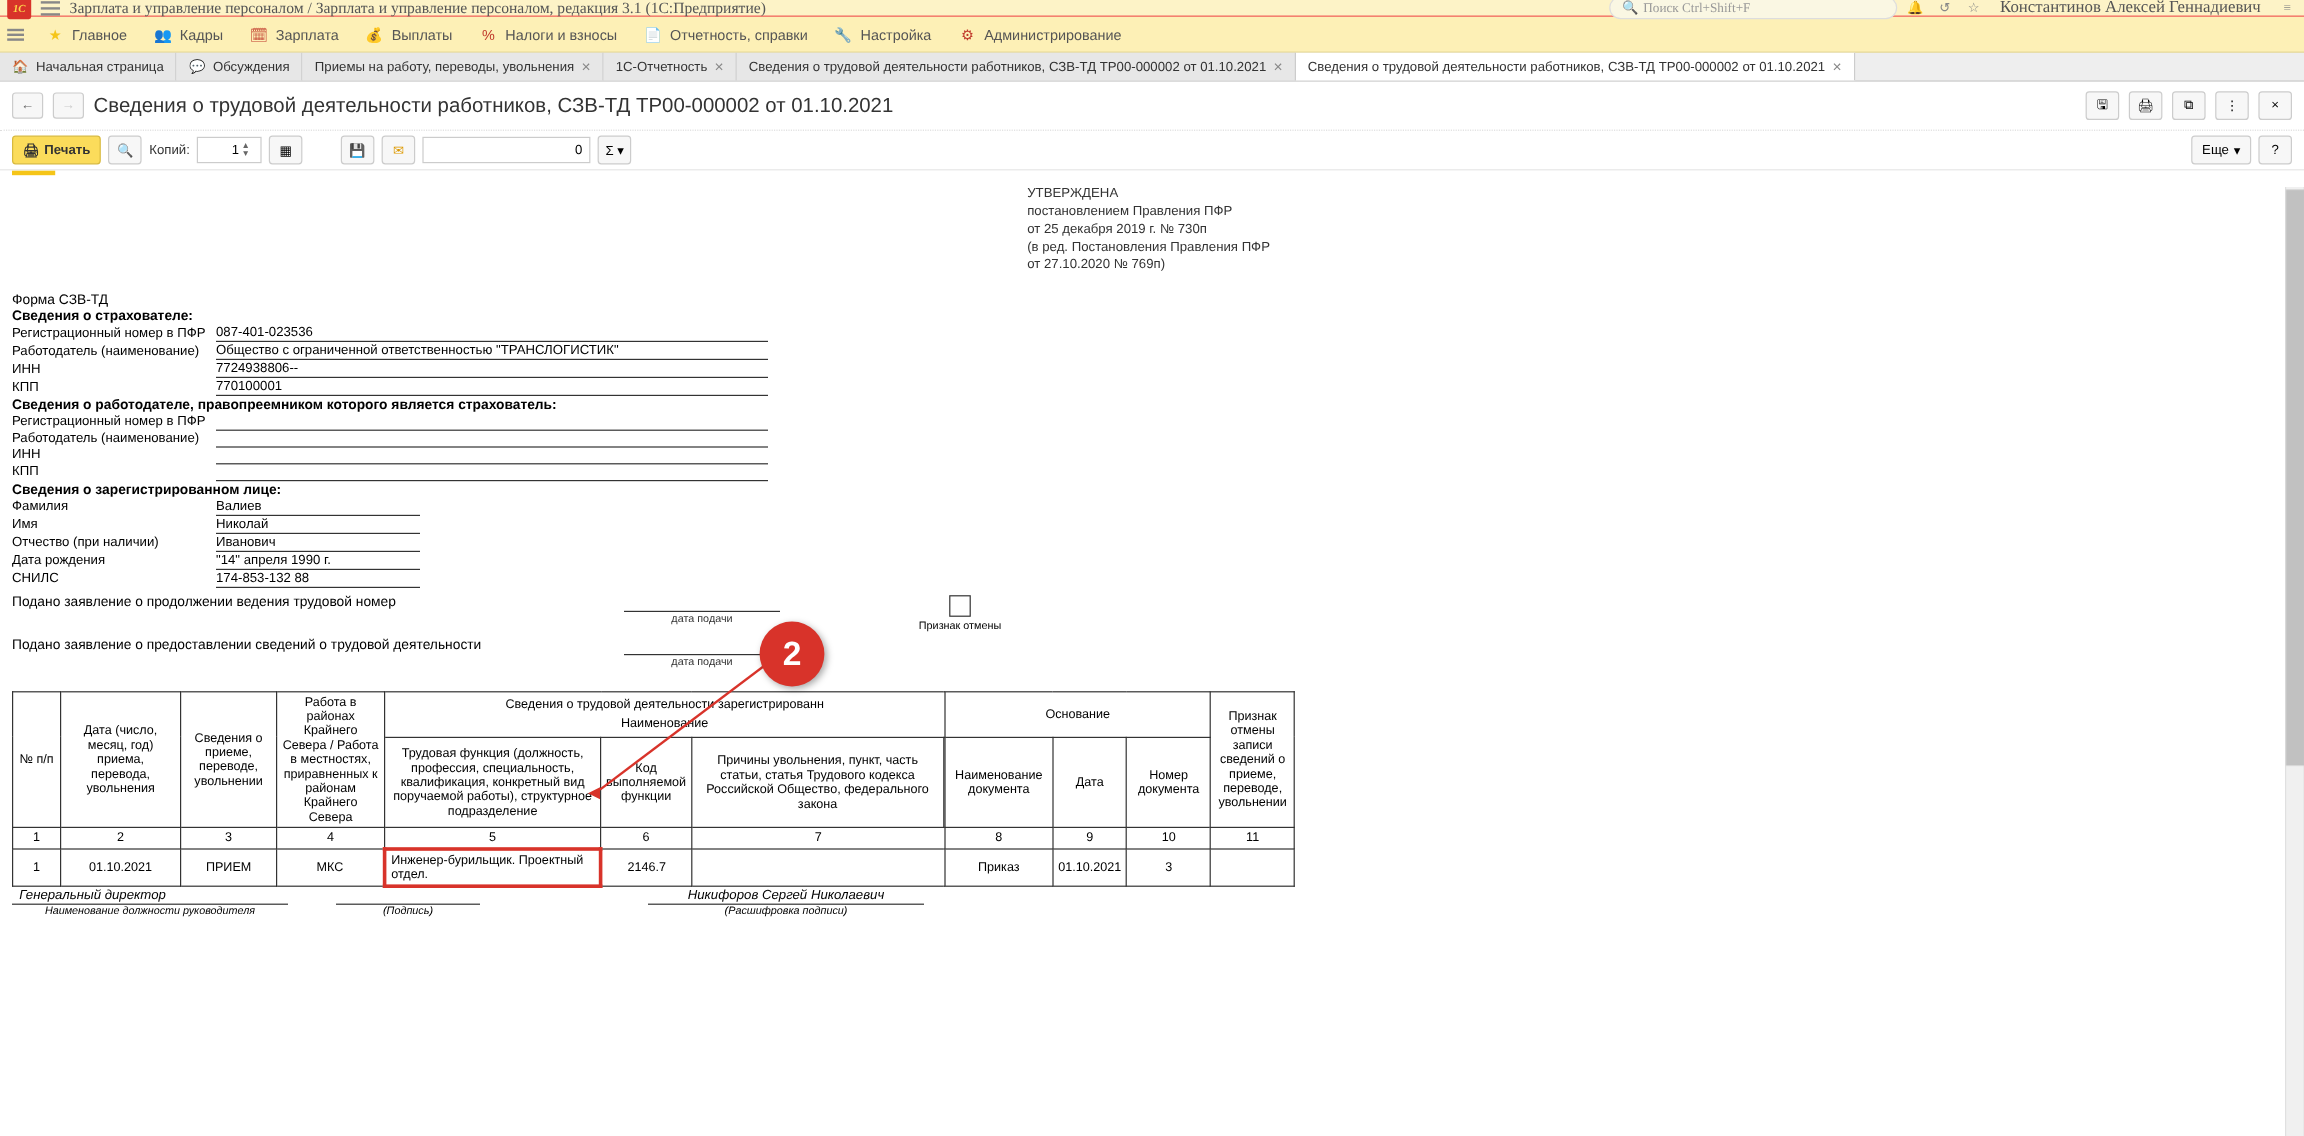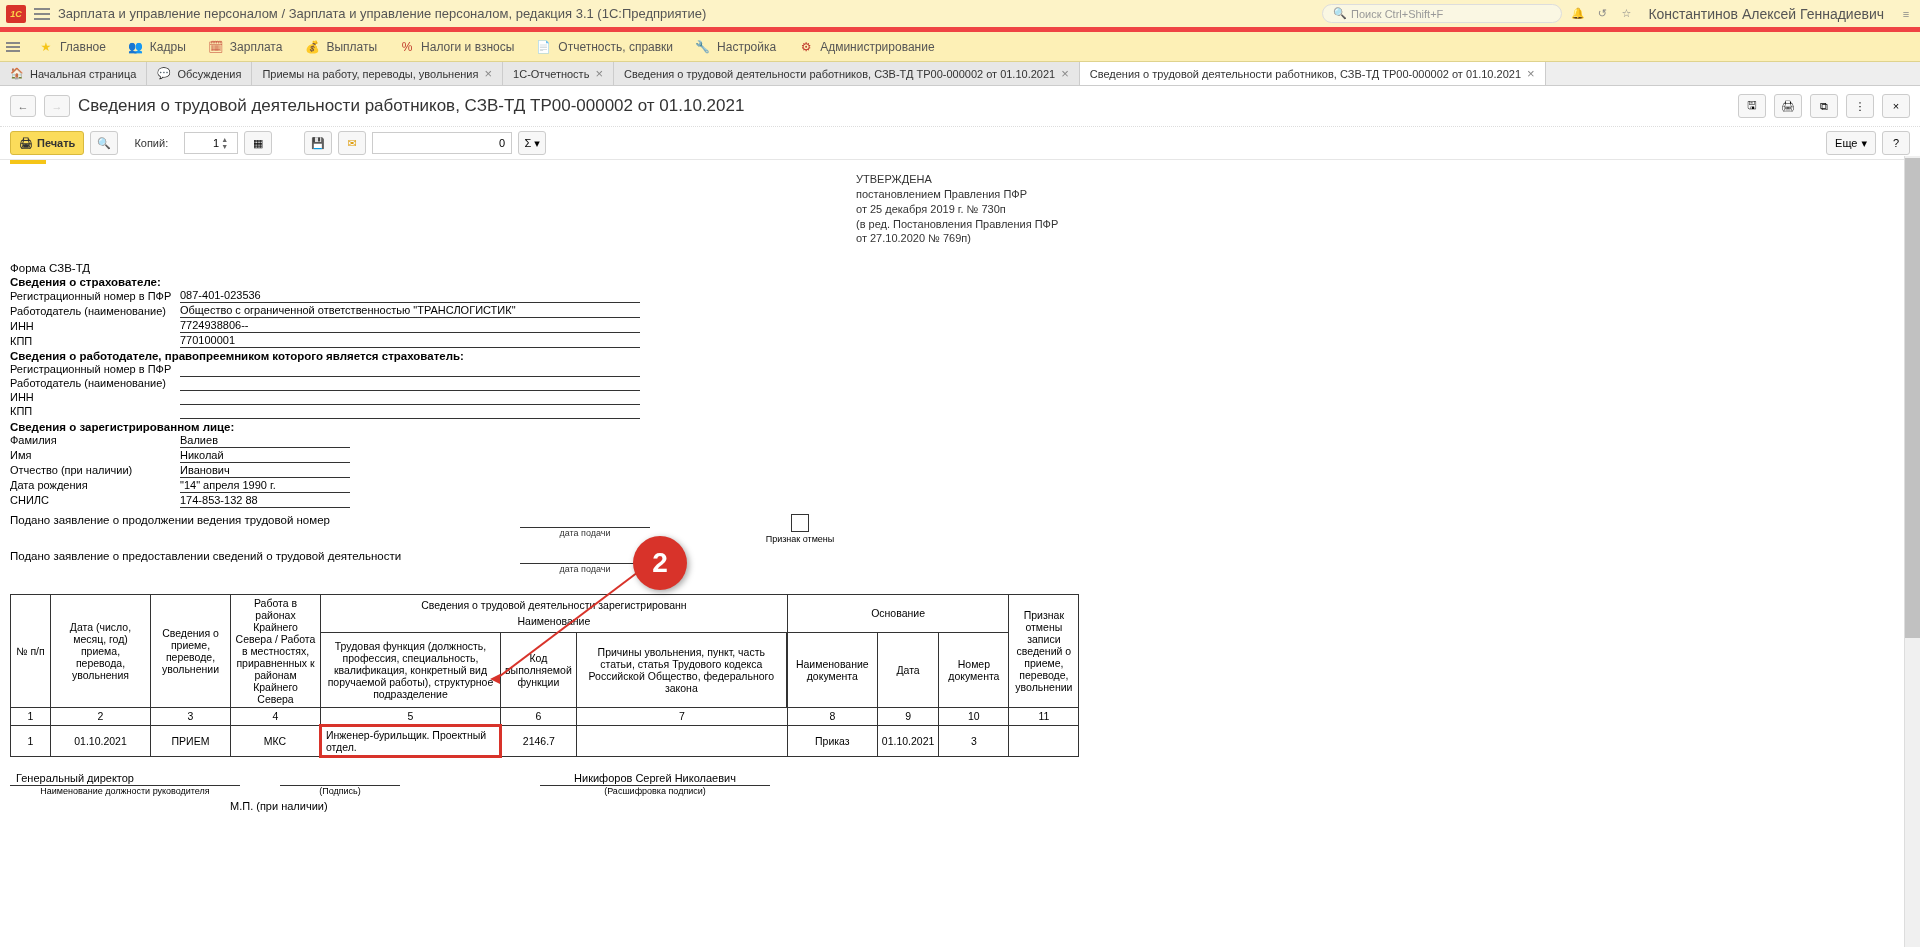--- a/index.html
+++ b/index.html
@@ -1,17 +1,17 @@
 <!DOCTYPE html>
 <html><head>
 <meta charset="utf-8">
 <style>
   * { margin: 0; padding: 0; box-sizing: border-box; }
   body { font-family: Arial, sans-serif; font-size: 11px; background: #fff; }
-  .titlebar { background: #fdf3c7; height: 32px; display: flex; align-items: center; padding: 0 6px; gap: 8px; border-bottom: 5px solid #ef4444; }
+  .titlebar { background: #fdf3c7; height: 14px; display: flex; align-items: center; padding: 0 6px; gap: 8px; border-bottom: 1px solid #ef4444; font-family: Liberation Serif, serif; }
   .logo1c { width: 20px; height: 18px; background: #d8332a; color: #fcd54a; font-weight: bold; font-size: 9px; border-radius: 2px; display: inline-flex; align-items: center; justify-content: center; font-style: italic; }
   .burger { width: 16px; height: 12px; display: inline-flex; flex-direction: column; justify-content: space-between; cursor: pointer; }
   .burger span { height: 2px; background: #888; }
   .title-text { color: #555; font-size: 13px; }
   .tb-spacer { flex: 1; }
   .search-box { background: #faf7e3; border: 1px solid #ddd; border-radius: 11px; padding: 2px 10px; width: 240px; font-size: 11px; color: #999; display: flex; align-items: center; gap: 4px; }
   .tb-icon { width: 16px; height: 16px; color: #888; display: inline-flex; align-items: center; justify-content: center; cursor: pointer; }
   .tb-user { color: #555; font-size: 14px; padding: 0 6px; }
   .mainmenu { background: #fdf0b6; height: 30px; display: flex; align-items: center; padding: 0 6px; gap: 2px; border-bottom: 1px solid #dfd38e; }
   .menu-item { display: flex; align-items: center; gap: 6px; padding: 4px 10px; color: #555; cursor: pointer; font-size: 12px; }
@@ -26,21 +26,21 @@
   .tab-ic { width: 14px; height: 14px; display: inline-flex; align-items: center; justify-content: center; }
   .page-head { display: flex; align-items: center; padding: 8px 10px; gap: 8px; }
   .nav-btn { width: 26px; height: 22px; border: 1px solid #ccc; background: #f7f7f7; border-radius: 3px; display: inline-flex; align-items: center; justify-content: center; color: #666; cursor: pointer; }
   .nav-btn.disabled { color: #ccc; }
   .page-title { font-size: 17px; color: #333; }
   .ph-spacer { flex: 1; }
   .toolbar { display: flex; align-items: center; padding: 4px 10px; gap: 6px; border-top: 1px dotted #ddd; border-bottom: 1px solid #e6e6e6; }
   .btn { border: 1px solid #ccc; background: #f7f7f7; border-radius: 3px; height: 24px; display: inline-flex; align-items: center; justify-content: center; padding: 0 8px; font-size: 11px; cursor: pointer; gap: 4px; }
   .btn.print { background: #fbdc5b; border-color: #d8b93e; font-weight: bold; color: #333; }
   .btn.small { width: 28px; padding: 0; }
-  .copies-label { color: #333; margin: 0 10px; text-align: center; }
+  .copies-label { color: #333; margin: 0 0; text-align: center; }
   .copies-input { border: 1px solid #ccc; height: 22px; width: 54px; display: inline-flex; align-items: center; padding: 0 4px; font-size: 11px; }
   .copies-input input { border: 0; width: 30px; text-align: right; font-size: 11px; }
   .copies-input .spin { display: inline-flex; flex-direction: column; margin-left: 2px; font-size: 7px; color: #666; line-height: 1; }
   .num-field { border: 1px solid #ccc; height: 22px; width: 140px; text-align: right; padding: 0 6px; font-size: 11px; }
   .tb-spc { flex: 1; }
   .document { padding: 6px 10px 40px 10px; overflow: auto; height: calc(947px - 26px - 30px - 24px - 38px - 34px); position: relative; }
   .yellow-tab { background: #f5c518; height: 4px; width: 36px; position: absolute; left: 10px; top: 0; }
   .approved { margin-left: 846px; margin-top: 6px; font-size: 11px; color: #333; line-height: 1.35; }
   .form-name { margin-top: 16px; font-size: 11.5px; }
   .center-title { text-align: center; font-weight: bold; font-size: 12.5px; margin: 8px 0 10px 330px; }
@@ -57,21 +57,21 @@
   .cancel-box { width: 18px; height: 18px; border: 1px solid #333; margin: 0 auto; }
   .cancel-cap { font-size: 9px; text-align: center; margin-top: 2px; }
   .cancel-wrap { margin-left: 100px; width: 100px; text-align: center; }
   .big-table { border-collapse: collapse; margin-top: 20px; table-layout: fixed; }
   .big-table td, .big-table th { border: 1px solid #333; font-size: 10.5px; padding: 2px 4px; text-align: center; vertical-align: middle; }
   .big-table th { font-weight: normal; }
   .highlight-cell { border: 3px solid #d8332a !important; text-align: left !important; }
   .callout-dot { position: absolute; width: 54px; height: 54px; background: #d8332a; border-radius: 50%; color: #fff; font-size: 28px; font-weight: bold; display: flex; align-items: center; justify-content: center; box-shadow: 2px 2px 6px rgba(0,0,0,0.35); z-index: 10; }
   .callout-line { position: absolute; border-top: 2px solid #d8332a; transform-origin: left center; z-index: 9; }
   .arrow-tip { position: absolute; width: 0; height: 0; border-right: 10px solid #d8332a; border-top: 5px solid transparent; border-bottom: 5px solid transparent; z-index: 9; }
-  .sign-row { display: flex; margin-top: 14px; font-size: 11px; }
+  .sign-row { display: flex; font-size: 11px; font-style: italic; }
   .sign-cell { text-align: center; }
   .sign-line { border-bottom: 1px solid #333; padding: 0 6px; min-height: 14px; }
   .sign-cap { font-size: 9px; }
   .mp { font-size: 11px; margin-left: 220px; margin-top: 4px; }
   .scrollbar-v { position: fixed; right: 0; top: 156px; bottom: 0; width: 16px; background: #f0f0f0; border-left: 1px solid #ddd; }
   .scrollbar-v .thumb { background: #c1c1c1; width: 100%; height: 480px; margin-top: 2px; }
 </style>
 </head>
 <body>
 
@@ -366,18 +366,17 @@
     <div class="sign-cell" style="width:120px">
       <div class="sign-line"></div>
       <div class="sign-cap">(Подпись)</div>
     </div>
     <div style="width:140px"></div>
     <div class="sign-cell" style="width:230px">
       <div class="sign-line">Никифоров Сергей Николаевич</div>
       <div class="sign-cap">(Расшифровка подписи)</div>
     </div>
   </div>
-  <div class="mp">М.П. (при наличии)</div>
 </div>
 
 <div class="scrollbar-v">
     <div class="thumb"></div>
   </div>
 
 </body></html>

